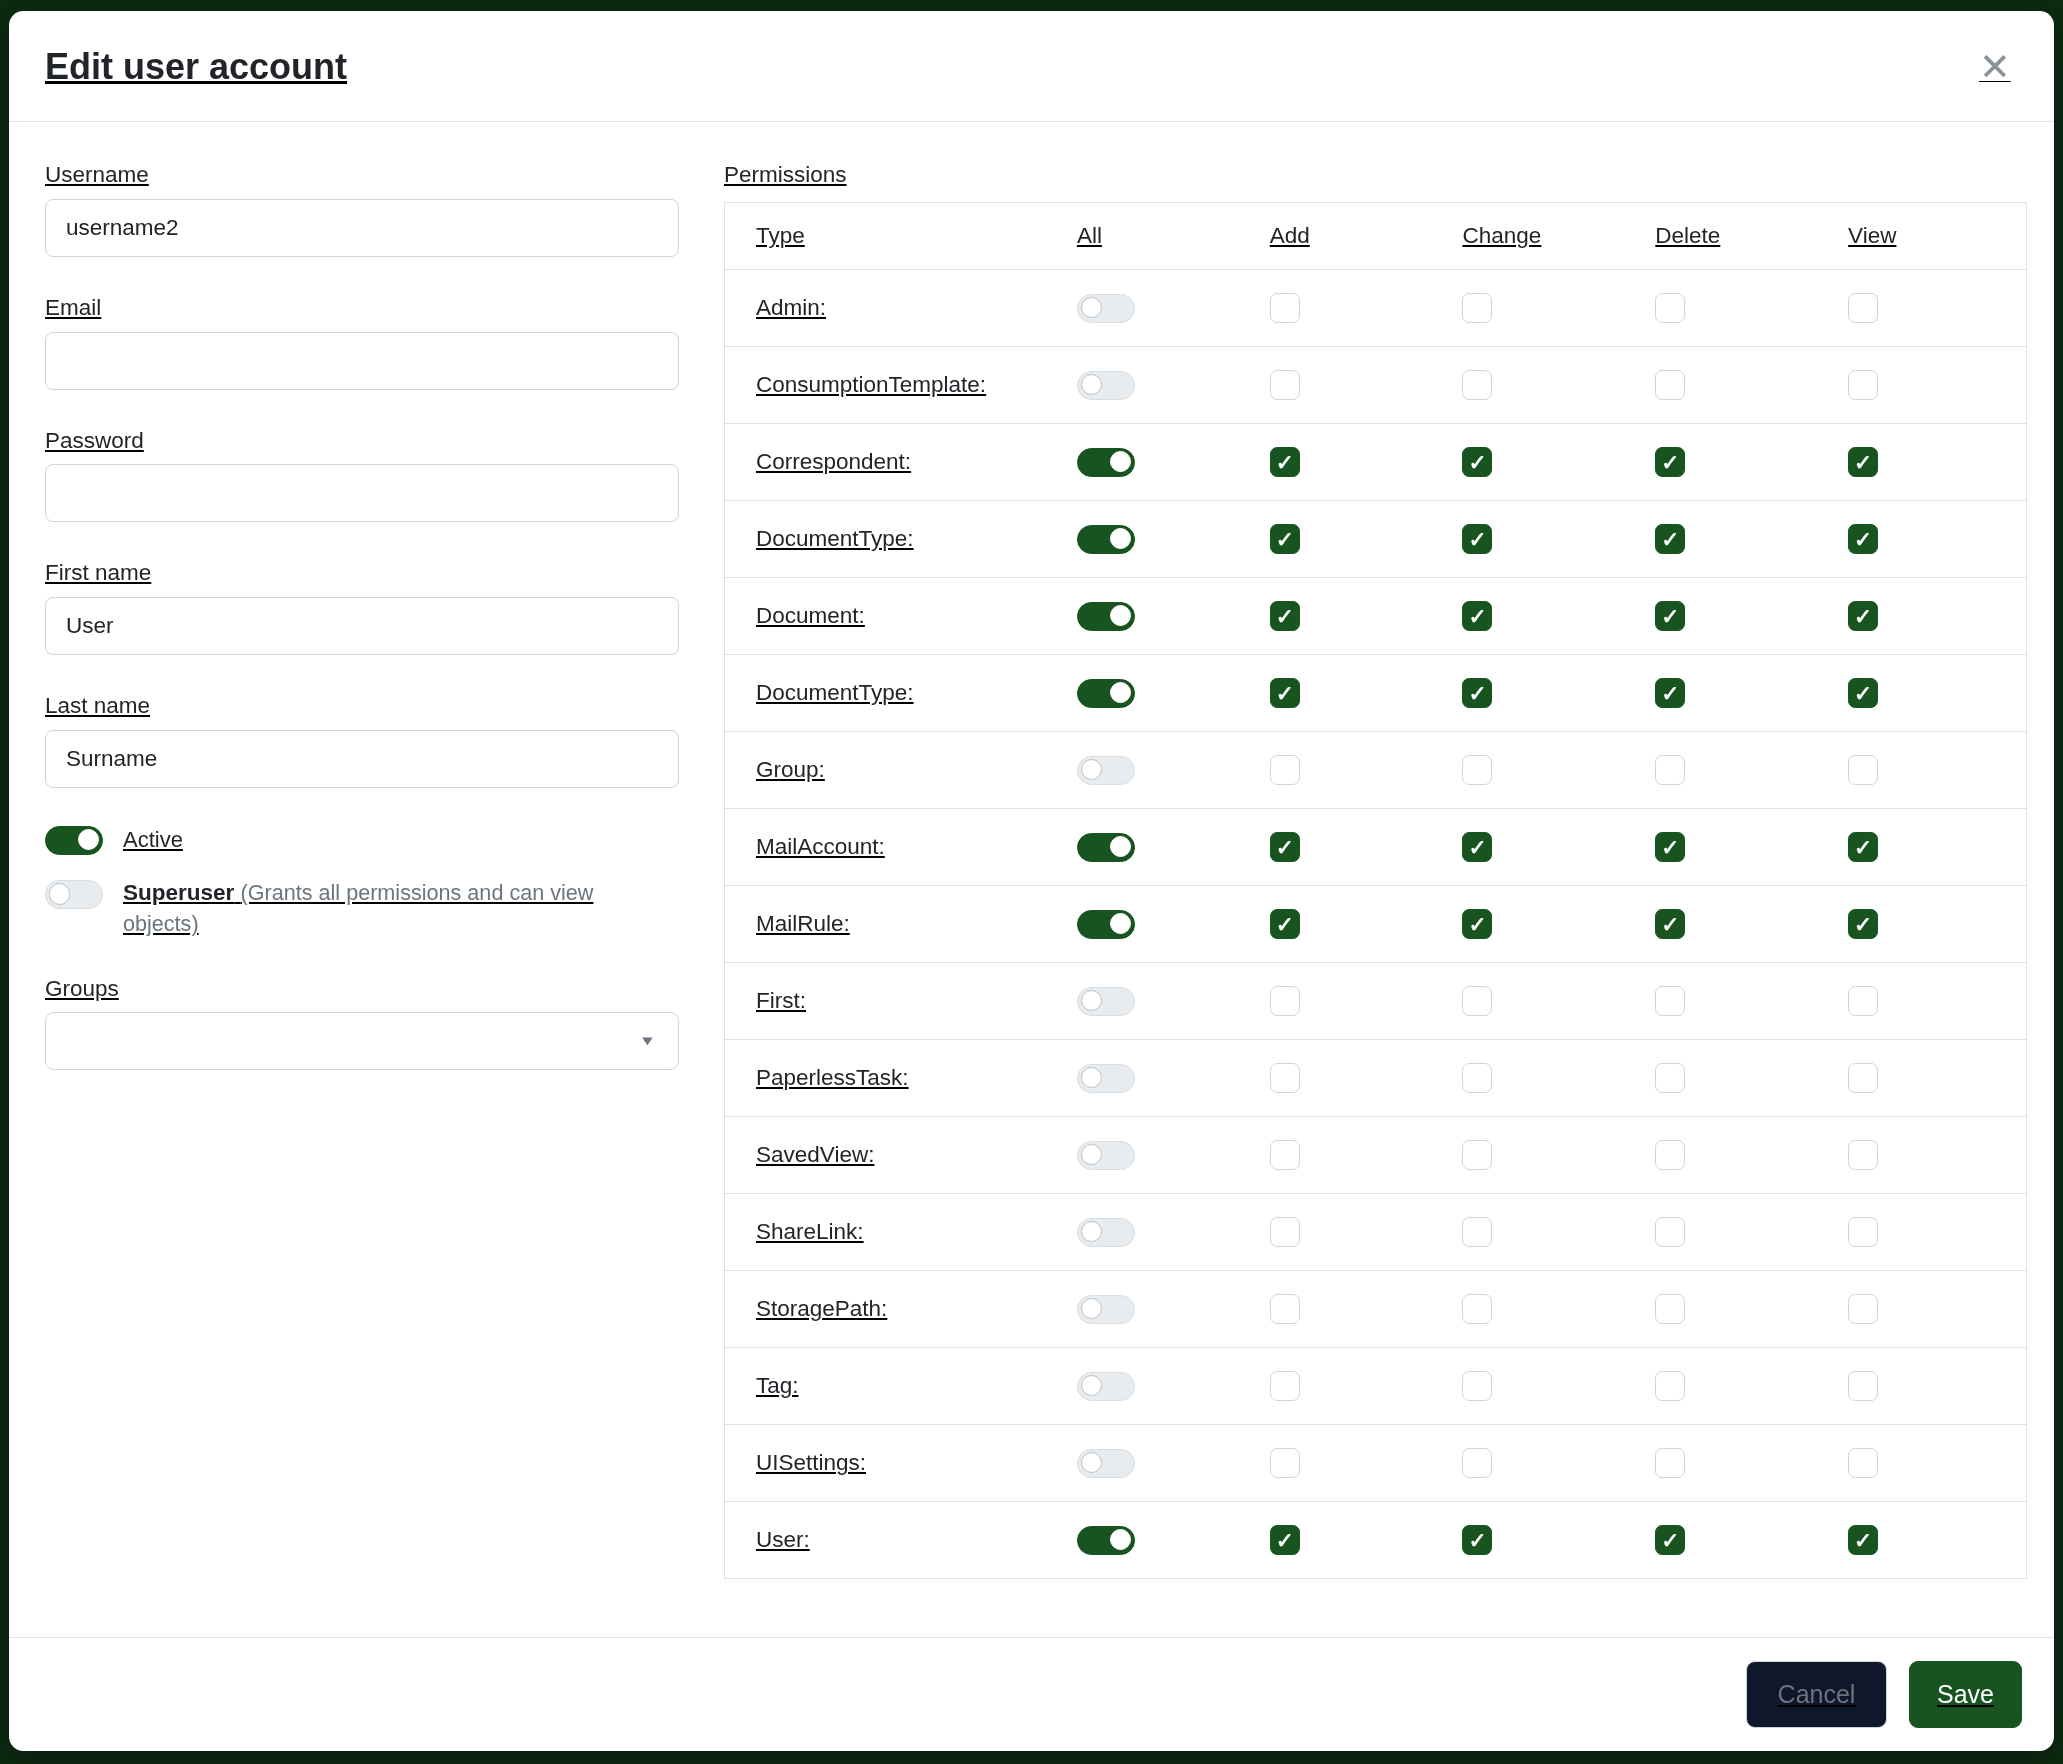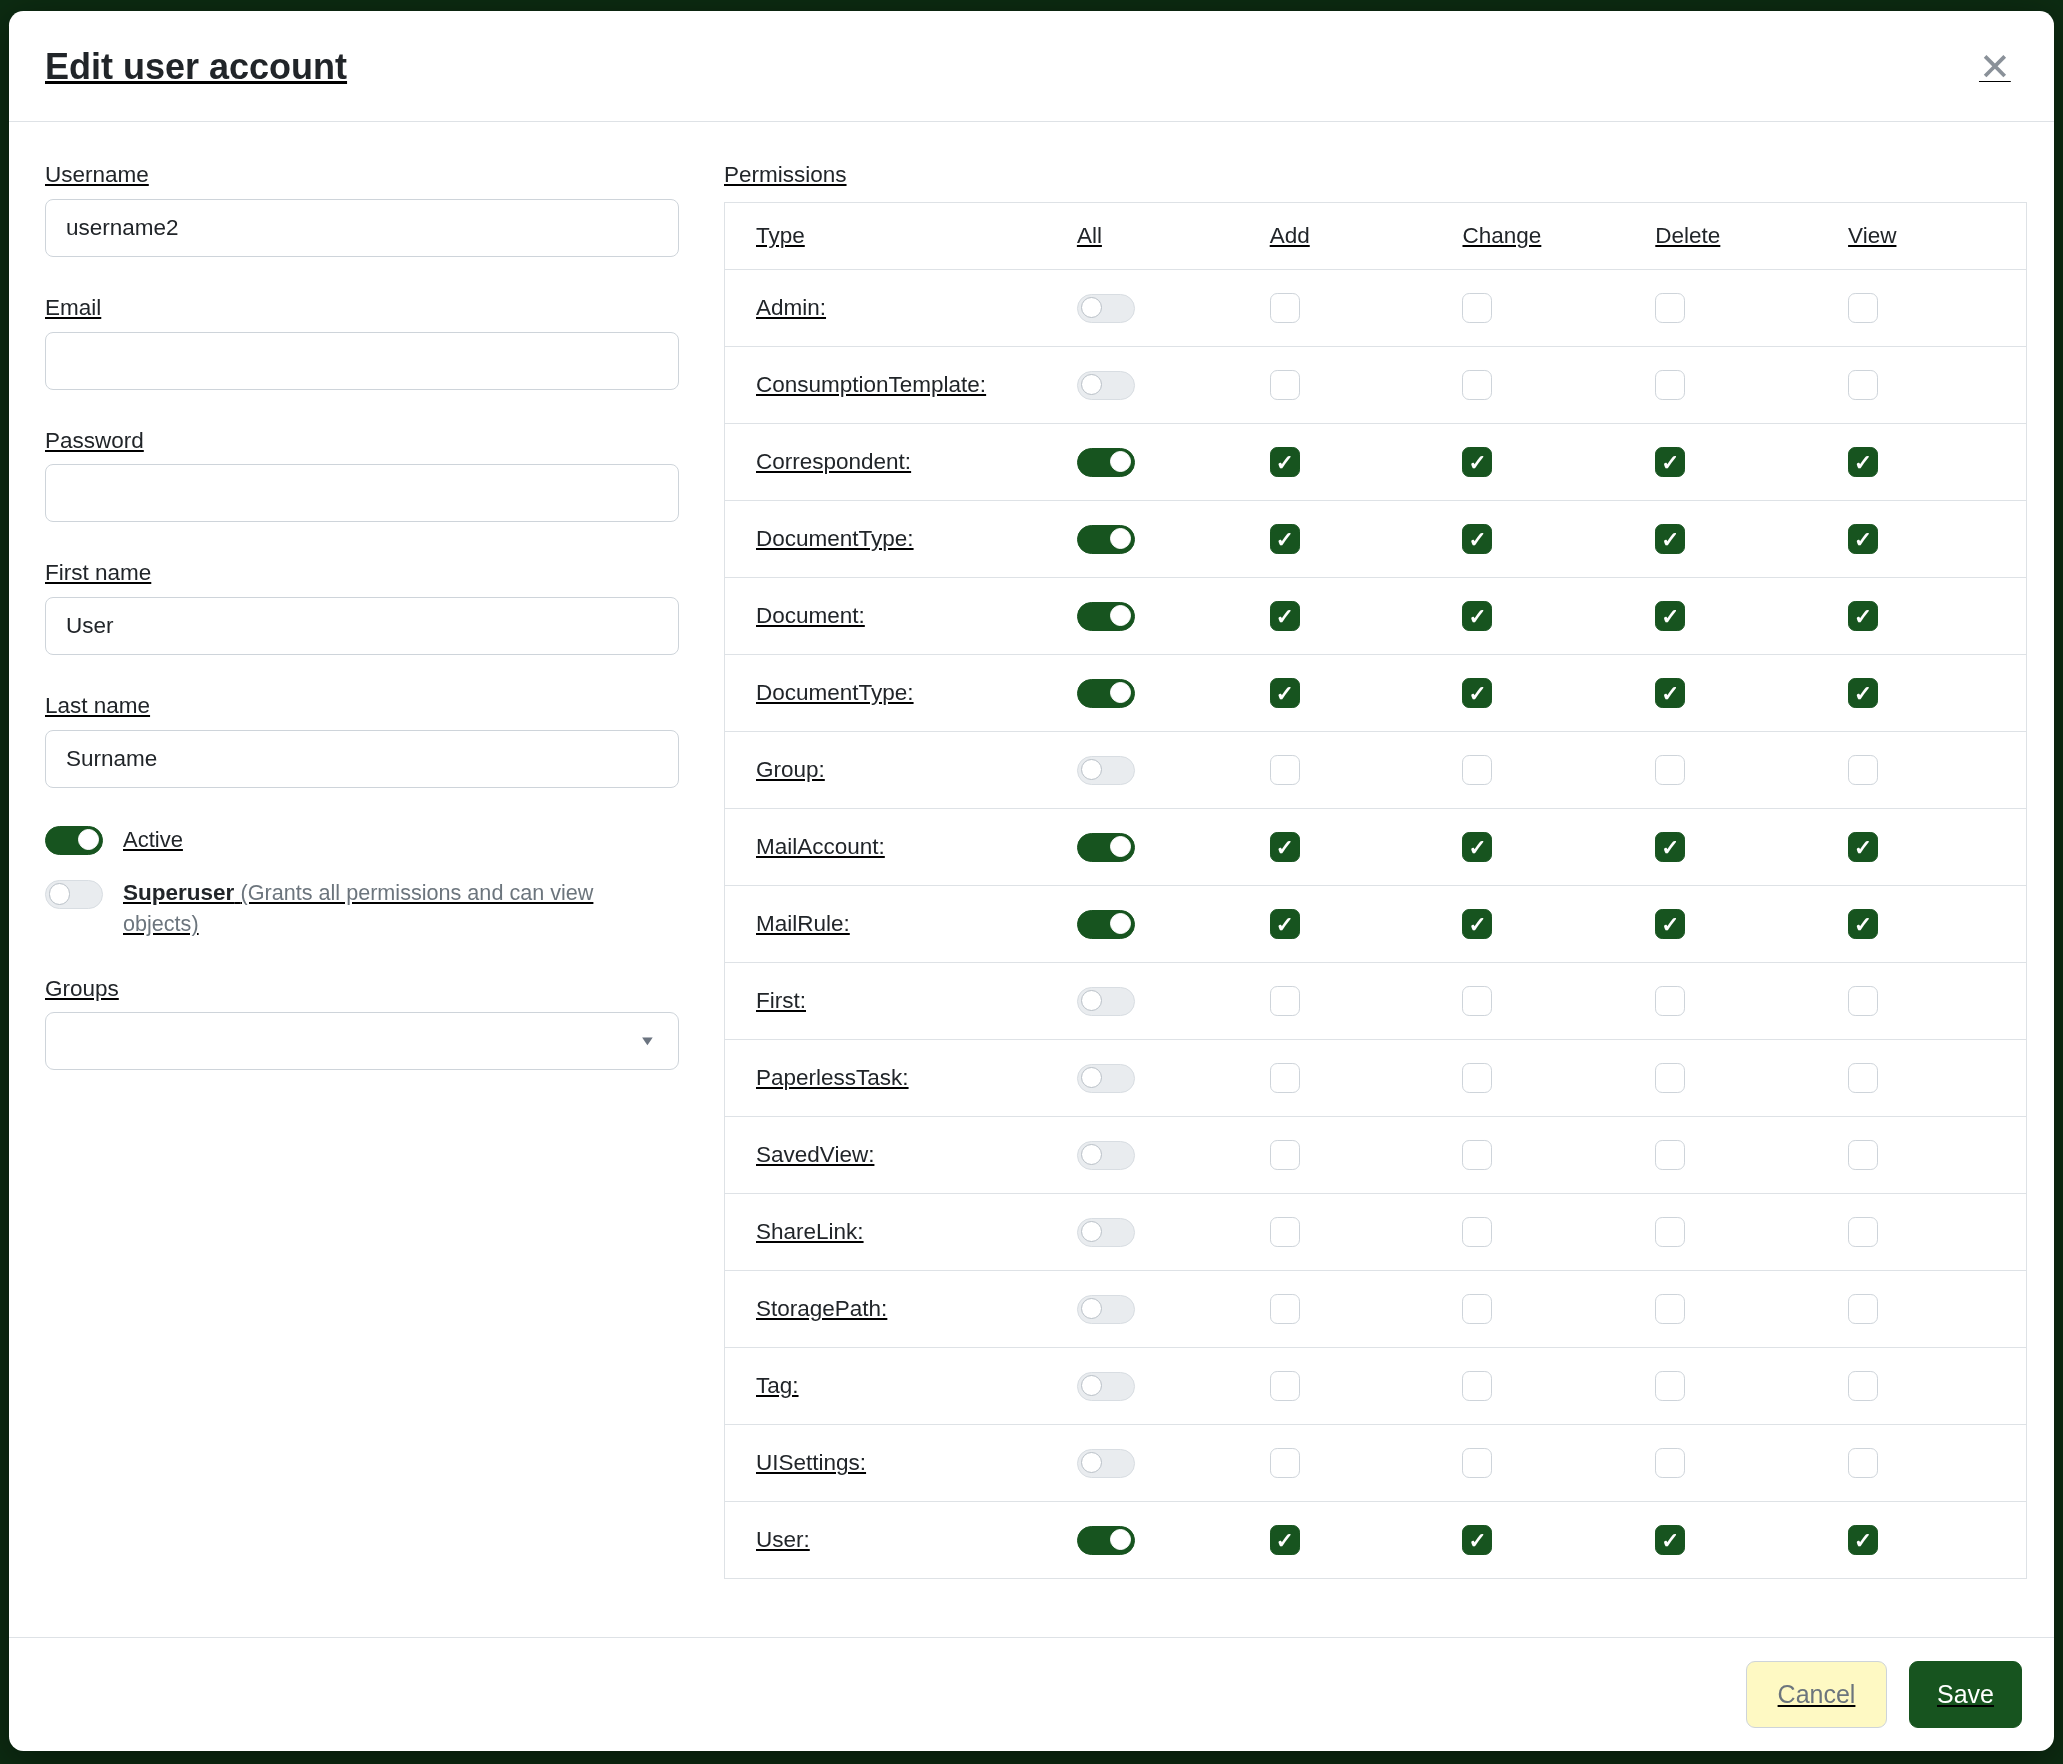--- a/index.html
+++ b/index.html
@@ -58,21 +58,21 @@
   .c-type{width:338px;}
   .checkbox{display:inline-flex;align-items:center;justify-content:center;width:30px;height:30px;
             border:1.8px solid #ced4da;border-radius:7.2px;background:#fff;color:#fff;font-size:21.6px;
             font-weight:700;vertical-align:middle;cursor:pointer;line-height:1;}
   .checkbox.checked{background:#17541f;border-color:#17541f;}
 
   
   .modal-footer{border-top:0.9px solid #dee2e6;padding:23.4px 32px;display:flex;justify-content:flex-end;
                 align-items:center;gap:21.6px;flex:none;}
   .btn{height:67px;border-radius:9px;font-size:25px;cursor:pointer;}
-  .btn-cancel{background:#fef9c3;border:1.8px solid #ced4da;color:#6c757d;padding:12px 31px;}
+  .btn-cancel{background:#0f172a;border:1.8px solid #ced4da;color:#6c757d;padding:12px 31px;}
   .btn-save{background:#17541f;border:1.8px solid #17541f;color:#fff;padding:0 27px;}
 </style>
 </head>
 <body>
 
 <div class="backdrop">
   <div class="modal">
 
     <div class="modal-header">
       <h1 class="modal-title">Edit user account</h1>

